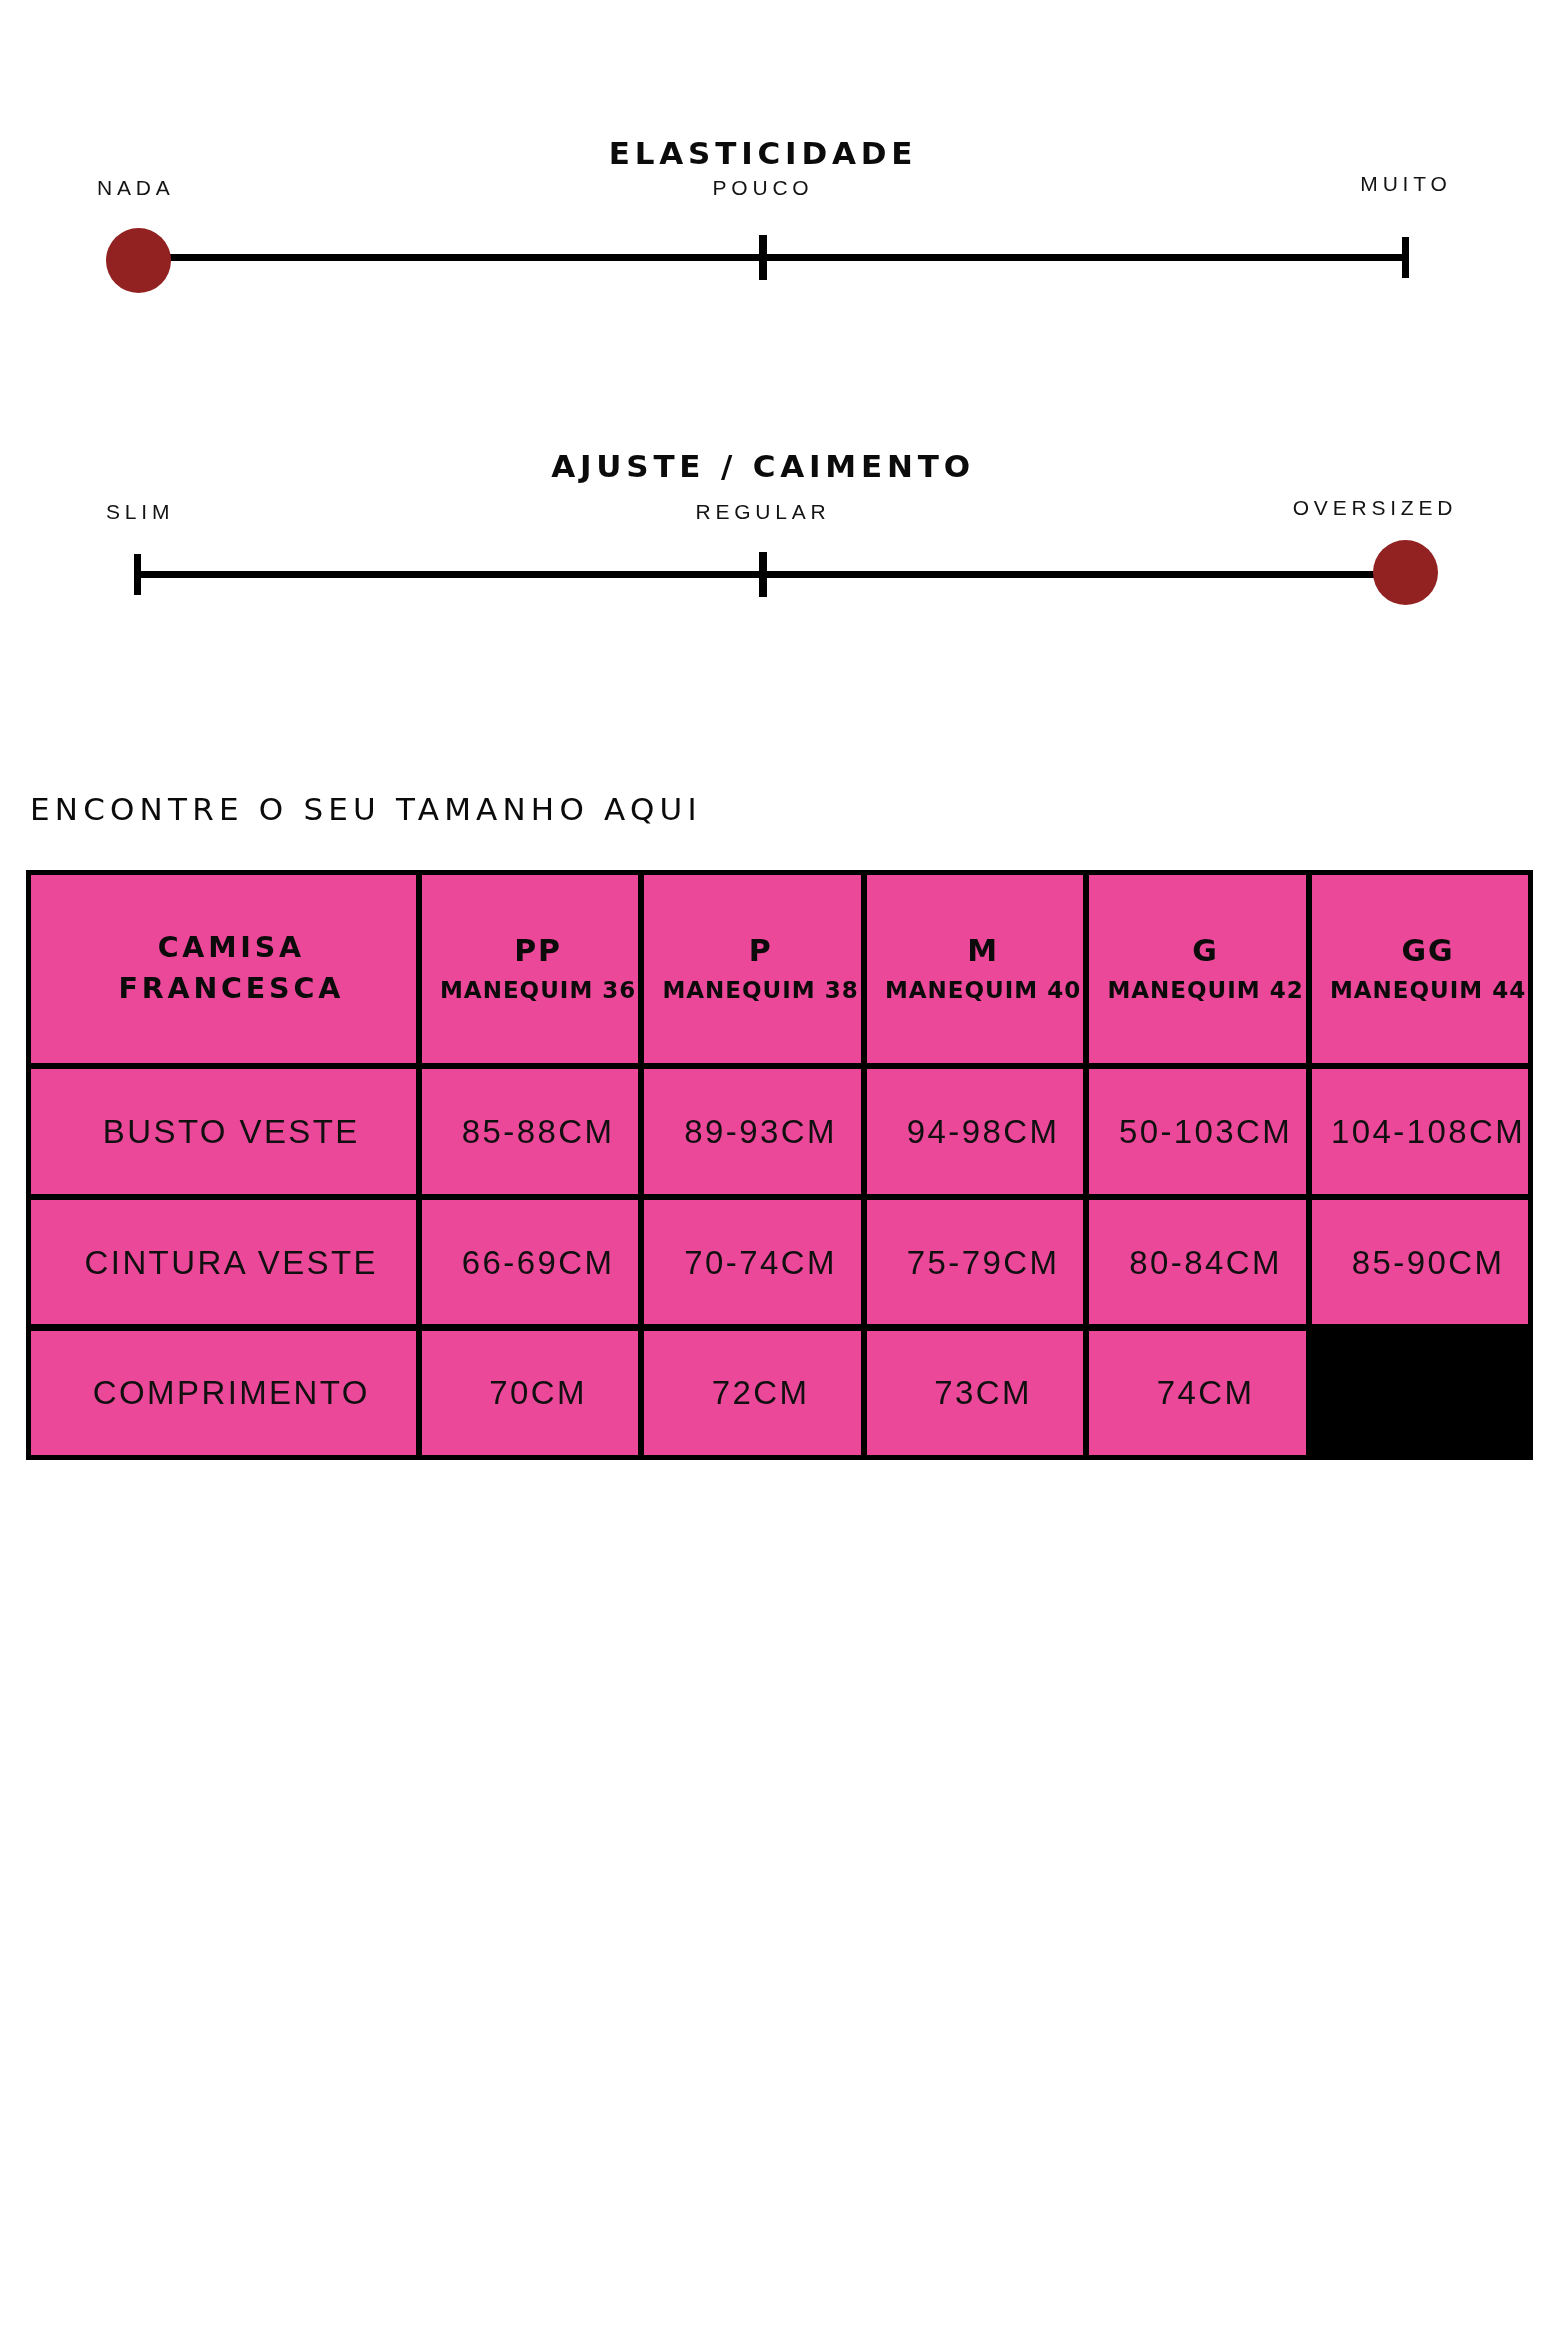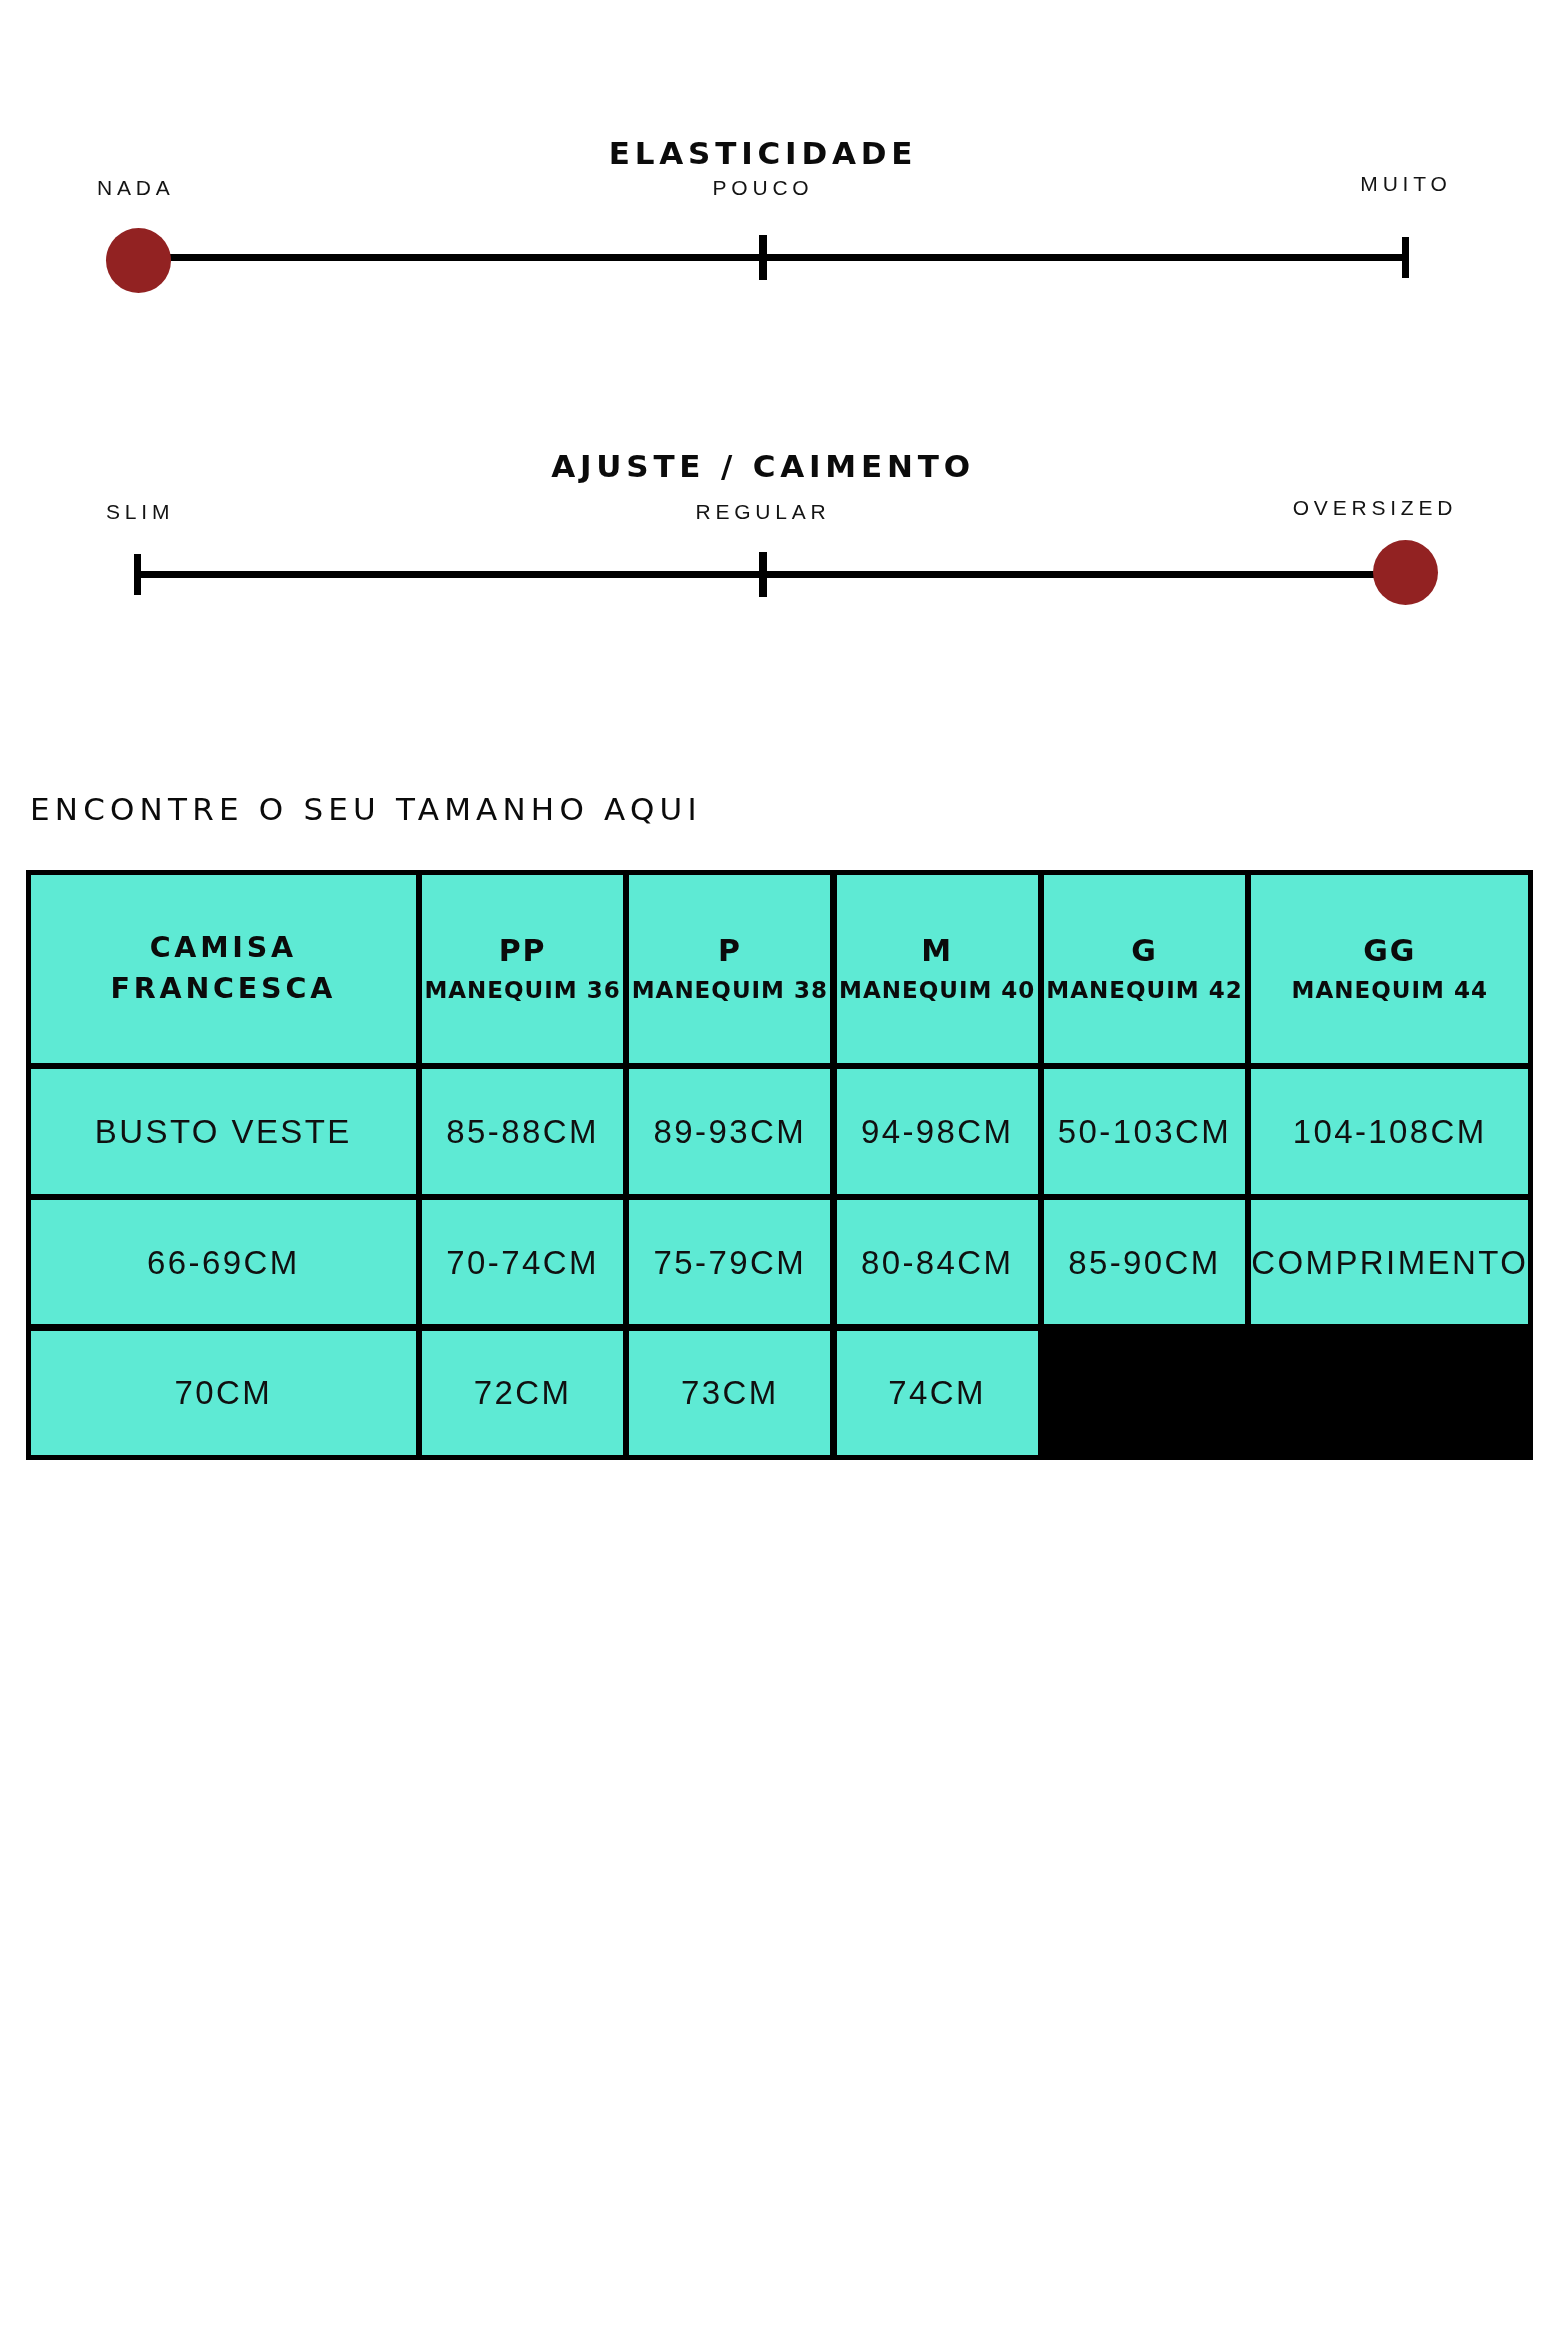--- a/index.html
+++ b/index.html
@@ -59,22 +59,22 @@
 
   
   .size-table{
     position:absolute;left:26px;top:858px;width:1507px;height:590px;
     box-sizing:border-box;background:#000;padding:4.8px;
     display:grid;gap:6.2px;
     grid-template-columns:385px repeat(5,1fr);
     grid-template-rows:188px repeat(3,1fr);
   }
   .cell{
-    background:#5eead4;display:flex;flex-direction:column;
-    align-items:center;justify-content:center;text-align:center;
+    background:#ec4899;display:flex;flex-direction:column;
+    align-items:center;justify-content:center;text-align:center;padding-left:16px;
   }
   .product-name{
     font-family:"DejaVu Sans", sans-serif;
     font-size:28.5px;font-weight:700;letter-spacing:3.8px;color:#0b0b0b;
     line-height:1;
   }
   .product-name .pline + .pline{margin-top:13.3px;}
   .size-code{
     font-family:"DejaVu Sans", sans-serif;
     font-size:30px;font-weight:700;letter-spacing:1.9px;color:#0b0b0b;line-height:1;
@@ -149,20 +149,21 @@
       <div class="mannequin">MANEQUIM 44</div>
     </div>
 
     <div class="cell measure">BUSTO VESTE</div>
     <div class="cell measure">85-88CM</div>
     <div class="cell measure">89-93CM</div>
     <div class="cell measure">94-98CM</div>
     <div class="cell measure">50-103CM</div>
     <div class="cell measure">104-108CM</div>
 
+    <div class="cell measure">CINTURA VESTE</div>
     <div class="cell measure">66-69CM</div>
     <div class="cell measure">70-74CM</div>
     <div class="cell measure">75-79CM</div>
     <div class="cell measure">80-84CM</div>
     <div class="cell measure">85-90CM</div>
 
     <div class="cell measure">COMPRIMENTO</div>
     <div class="cell measure">70CM</div>
     <div class="cell measure">72CM</div>
     <div class="cell measure">73CM</div>

